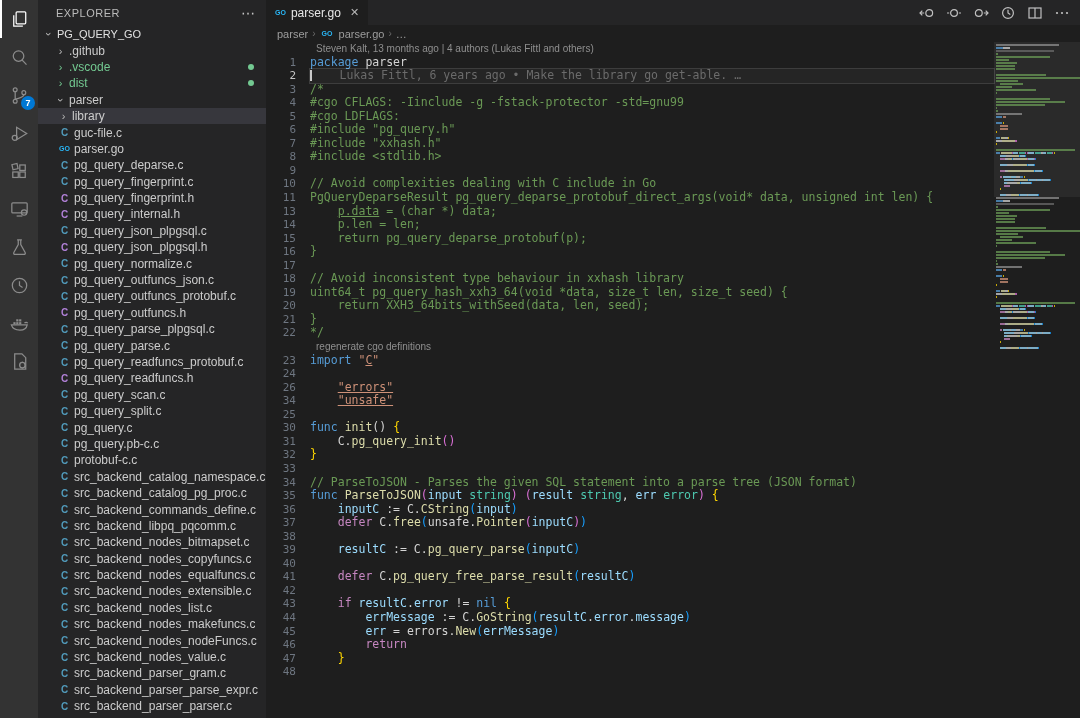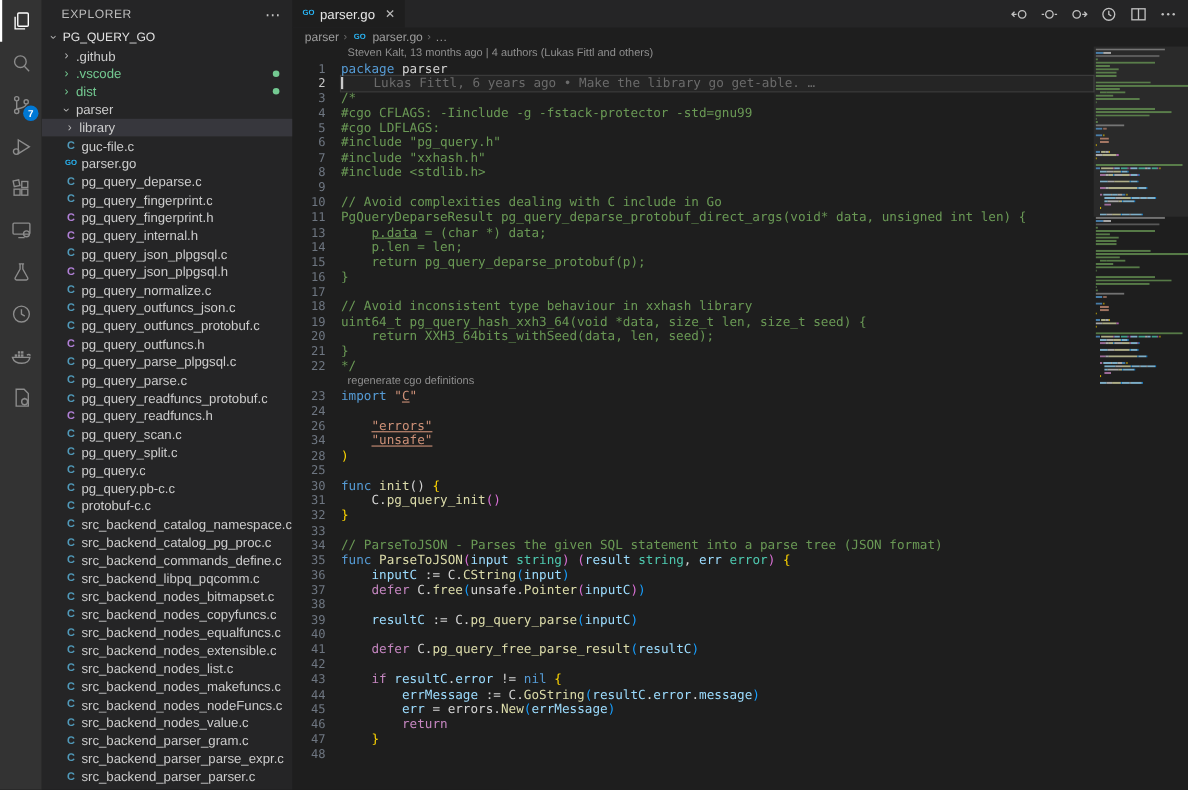--- a/index.html
+++ b/index.html
@@ -408,21 +408,20 @@
           <div class="crow"><span class="gutter">18</span><span class="ltext"><span class="tk-com">// Avoid inconsistent type behaviour in xxhash library</span></span></div>
           <div class="crow"><span class="gutter">19</span><span class="ltext"><span class="tk-com">uint64_t pg_query_hash_xxh3_64(void *data, size_t len, size_t seed) {</span></span></div>
           <div class="crow"><span class="gutter">20</span><span class="ltext"><span class="tk-com">    return XXH3_64bits_withSeed(data, len, seed);</span></span></div>
           <div class="crow"><span class="gutter">21</span><span class="ltext"><span class="tk-com">}</span></span></div>
           <div class="crow"><span class="gutter">22</span><span class="ltext"><span class="tk-com">*/</span></span></div>
           <div class="crow"><span class="gutter"></span><span class="ltext lens">regenerate cgo definitions</span></div>
           <div class="crow"><span class="gutter">23</span><span class="ltext"><span class="tk-kw">import</span><span class="tk-pun"> </span><span class="tk-str">"</span><span class="tk-str u">C</span><span class="tk-str">"</span></span></div>
           <div class="crow"><span class="gutter">24</span><span class="ltext"></span></div>
           <div class="crow"><span class="gutter">26</span><span class="ltext"><span class="tk-pun">    </span><span class="tk-str u">"errors"</span></span></div>
           <div class="crow"><span class="gutter">34</span><span class="ltext"><span class="tk-pun">    </span><span class="tk-str u">"unsafe"</span></span></div>
-          <div class="crow"><span class="gutter">28</span><span class="ltext"><span class="tk-b1">)</span></span></div>
           <div class="crow"><span class="gutter">25</span><span class="ltext"></span></div>
           <div class="crow"><span class="gutter">30</span><span class="ltext"><span class="tk-kw">func</span><span class="tk-pun"> </span><span class="tk-fn">init</span><span class="tk-pun">() </span><span class="tk-b1">{</span></span></div>
           <div class="crow"><span class="gutter">31</span><span class="ltext"><span class="tk-pun">    C.</span><span class="tk-fn">pg_query_init</span><span class="tk-b2">()</span></span></div>
           <div class="crow"><span class="gutter">32</span><span class="ltext"><span class="tk-b1">}</span></span></div>
           <div class="crow"><span class="gutter">33</span><span class="ltext"></span></div>
           <div class="crow"><span class="gutter">34</span><span class="ltext"><span class="tk-com">// ParseToJSON - Parses the given SQL statement into a parse tree (JSON format)</span></span></div>
           <div class="crow"><span class="gutter">35</span><span class="ltext"><span class="tk-kw">func</span><span class="tk-pun"> </span><span class="tk-fn">ParseToJSON</span><span class="tk-b2">(</span><span class="tk-var">input</span><span class="tk-pun"> </span><span class="tk-typ">string</span><span class="tk-b2">)</span><span class="tk-pun"> </span><span class="tk-b2">(</span><span class="tk-var">result</span><span class="tk-pun"> </span><span class="tk-typ">string</span><span class="tk-pun">, </span><span class="tk-var">err</span><span class="tk-pun"> </span><span class="tk-typ">error</span><span class="tk-b2">)</span><span class="tk-pun"> </span><span class="tk-b1">{</span></span></div>
           <div class="crow"><span class="gutter">36</span><span class="ltext"><span class="tk-pun">    </span><span class="tk-var">inputC</span><span class="tk-pun"> := C.</span><span class="tk-fn">CString</span><span class="tk-b3">(</span><span class="tk-var">input</span><span class="tk-b3">)</span></span></div>
           <div class="crow"><span class="gutter">37</span><span class="ltext"><span class="tk-pun">    </span><span class="tk-ctl">defer</span><span class="tk-pun"> C.</span><span class="tk-fn">free</span><span class="tk-b3">(</span><span class="tk-pun">unsafe.</span><span class="tk-fn">Pointer</span><span class="tk-b2">(</span><span class="tk-var">inputC</span><span class="tk-b2">)</span><span class="tk-b3">)</span></span></div>
           <div class="crow"><span class="gutter">38</span><span class="ltext"></span></div>

